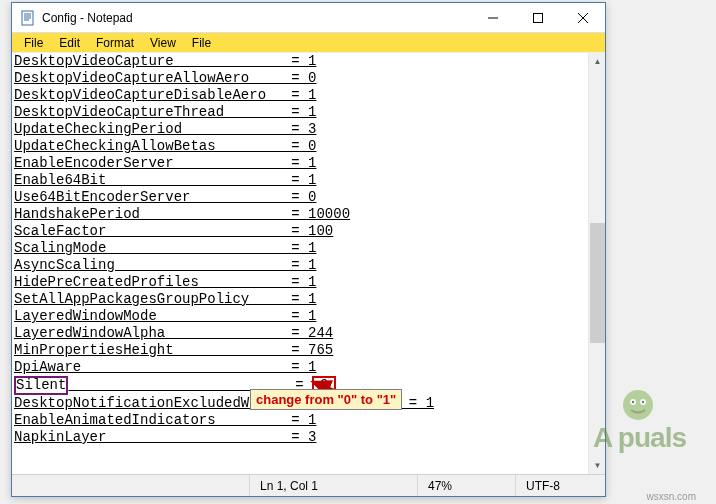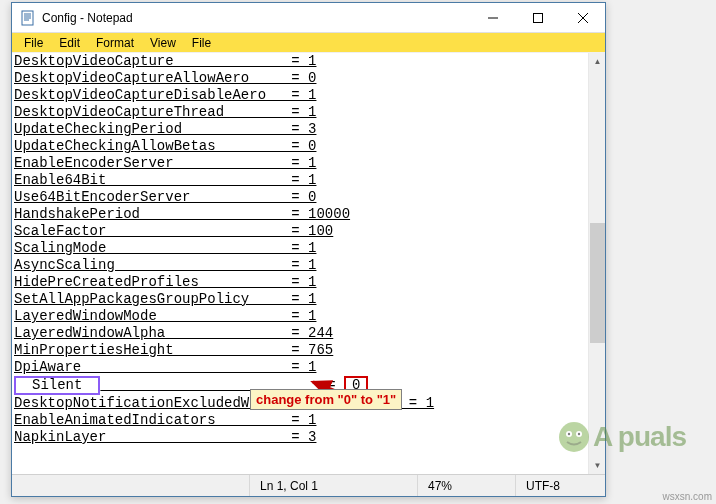--- a/index.html
+++ b/index.html
@@ -85,22 +85,22 @@
       font-family: Consolas, "Courier New", monospace;
       font-size: 14px;
       line-height: 17px;
       white-space: pre;
       color: #000;
       padding: 0 2px;
       overflow: hidden;
     }
     .config-line { display: block; }
     .highlight-key {
-      border: 2px solid #8b5cf6;
-      padding: 0 16px;
+      border: 2px solid #701a75;
+      padding: 0 0;
       display: inline-block;
       line-height: 15px;
     }
     .highlight-val {
       border: 2px solid #d00000;
       padding: 0 6px;
       display: inline-block;
       line-height: 15px;
     }
     .scrollbar-v {
@@ -174,25 +174,26 @@
       opacity: 0.5;
       font-size: 28px;
       font-weight: 700;
       color: #5a8a3a;
       font-family: Arial, sans-serif;
       letter-spacing: -1px;
       z-index: 5;
       display: flex;
       align-items: center;
       pointer-events: none;
+      flex-direction: column;
     }
     .watermark svg { margin-right: 2px; }
     .wsxsn {
       position: absolute;
-      right: 4px;
+      right: 20px;
       bottom: 2px;
       font-size: 10px;
       color: #999;
       font-family: Arial, sans-serif;
       z-index: 50;
     }
   </style>
 </head>
 <body>
 

